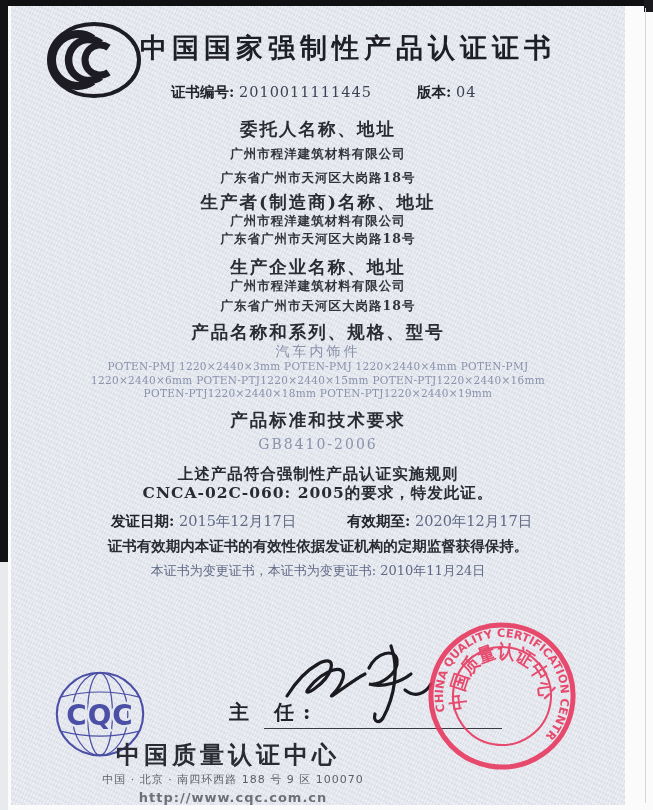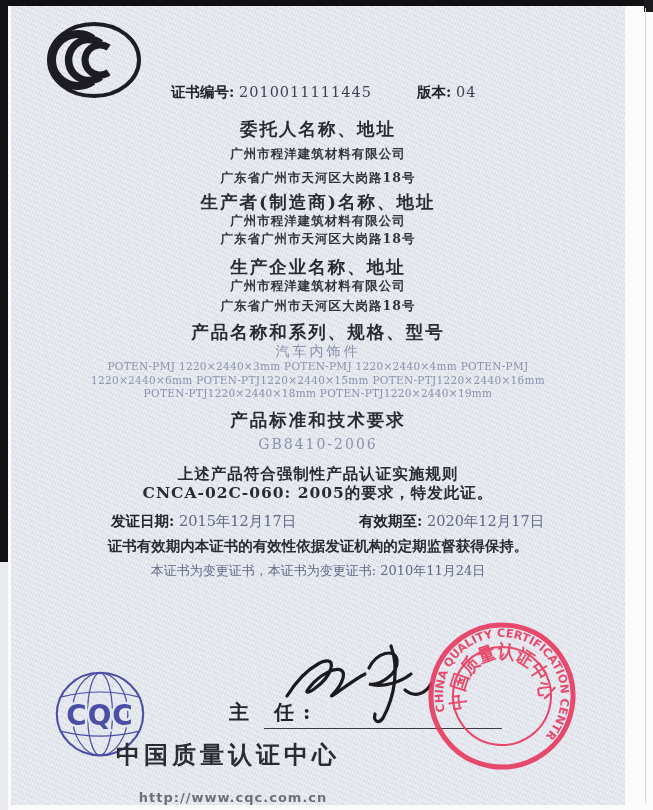--- a/index.html
+++ b/index.html
@@ -36,21 +36,21 @@
   .h-sec{font-size:17.5px;font-weight:bold;color:#2a2b33;letter-spacing:2px;}
   .t-name{font-size:12.5px;font-weight:600;color:#33343d;letter-spacing:1px;}
 
   .models{top:354px;left:57px;right:57px;font-size:10.5px;line-height:13.5px;white-space:normal;letter-spacing:.3px;}
   .stmt{font-size:15.5px;font-weight:bold;color:#2a2b33;letter-spacing:1px;}
 
   .datesrow{top:506px;font-size:14.5px;}
   .datesrow .lab{font-weight:bold;color:#23242b;}
   .datesrow .val{color:#5f6884;}
   .pos-issue{position:absolute;left:100px;}
-  .pos-expiry{position:absolute;left:336px;margin-left:12px;}
+  .pos-expiry{position:absolute;left:336px;}
 
   .validity{top:531px;font-size:14.5px;font-weight:bold;color:#2a2b33;}
   .change{top:556px;font-size:13px;color:#5f6884;}
   .inforow{top:577px;font-size:11px;color:#98a0b8;}
 
   .director{position:absolute;left:218px;top:693px;font-size:20px;font-weight:bold;color:#23242b;letter-spacing:9px;}
   .sigline{position:absolute;left:253px;top:722px;width:238px;height:1px;background:#3a3b40;}
   .sig-svg{position:absolute;left:262px;top:628px;}
   .org{top:733px;left:0;right:180px;font-size:24px;font-weight:bold;color:#2a2b33;letter-spacing:4px;}
   .addr{top:766px;left:0;right:170px;font-size:11px;color:#5c5f66;font-family:"DejaVu Sans","Liberation Sans",sans-serif;letter-spacing:1px;}
@@ -71,20 +71,21 @@
 
 <div class="page">
 
   <svg class="ccc-svg" width="100" height="84" viewBox="0 0 100 84">
     <ellipse cx="50" cy="42" rx="45" ry="36" fill="none" stroke="#1c1c22" stroke-width="4"></ellipse>
     <path d="M48.9,20.7 A26,26 0 1 0 48.9,63.3" fill="none" stroke="#1c1c22" stroke-width="8"></path>
     <path d="M56.8,25.2 A20.5,20.5 0 1 0 56.8,58.8" fill="none" stroke="#1c1c22" stroke-width="7.5"></path>
     <path d="M64.6,29.7 A15,15 0 1 0 64.6,54.3" fill="none" stroke="#1c1c22" stroke-width="7"></path>
   </svg>
 
+  <div class="ln title">中国国家强制性产品认证证书</div>
 
   <div class="ln certrow">
     <span class="pos-certno">
       <span class="lab">证书编号:</span>
       <span class="val">2010011111445</span>
     </span>
     <span class="pos-version">
       <span class="lab">版本:</span>
       <span class="val">04</span>
     </span>
@@ -143,20 +144,21 @@
     <g fill="none" stroke="#1a1a1f" stroke-width="3.2" stroke-linecap="round">
       <path d="M14,62 C34,30 62,18 58,34 C54,50 26,66 36,54 C50,36 74,28 70,44 C66,58 52,66 62,60 C76,50 84,44 92,40"></path>
       <path d="M96,34 C104,18 122,14 124,26 C126,40 106,52 96,50 C110,54 128,48 138,40"></path>
       <path d="M118,12 C126,34 122,62 110,84 C106,90 100,88 102,80"></path>
       <path d="M132,56 C142,64 152,60 158,50"></path>
     </g>
   </svg>
   <div class="sigline"></div>
 
   <div class="ln org">中国质量认证中心</div>
+  <div class="ln addr">中国 · 北京 · 南四环西路 188 号 9 区  100070</div>
   <div class="ln url">http://www.cqc.com.cn</div>
 
   <svg class="stamp-svg" width="170" height="170" viewBox="0 0 170 170">
     <g transform="rotate(10 85 85)">
       <defs>
         <path id="ringPath" d="M31.5,109.9 A59,59 0 1 1 133.3,118.9"></path>
         <path id="innerPath" d="M52.1,104 A38,38 0 1 1 117.9,104"></path>
       </defs>
       <circle cx="85" cy="85" r="71" fill="none" stroke="#e8395f" stroke-width="5"></circle>
       <circle cx="85" cy="85" r="49" fill="none" stroke="#e8395f" stroke-width="2"></circle>

